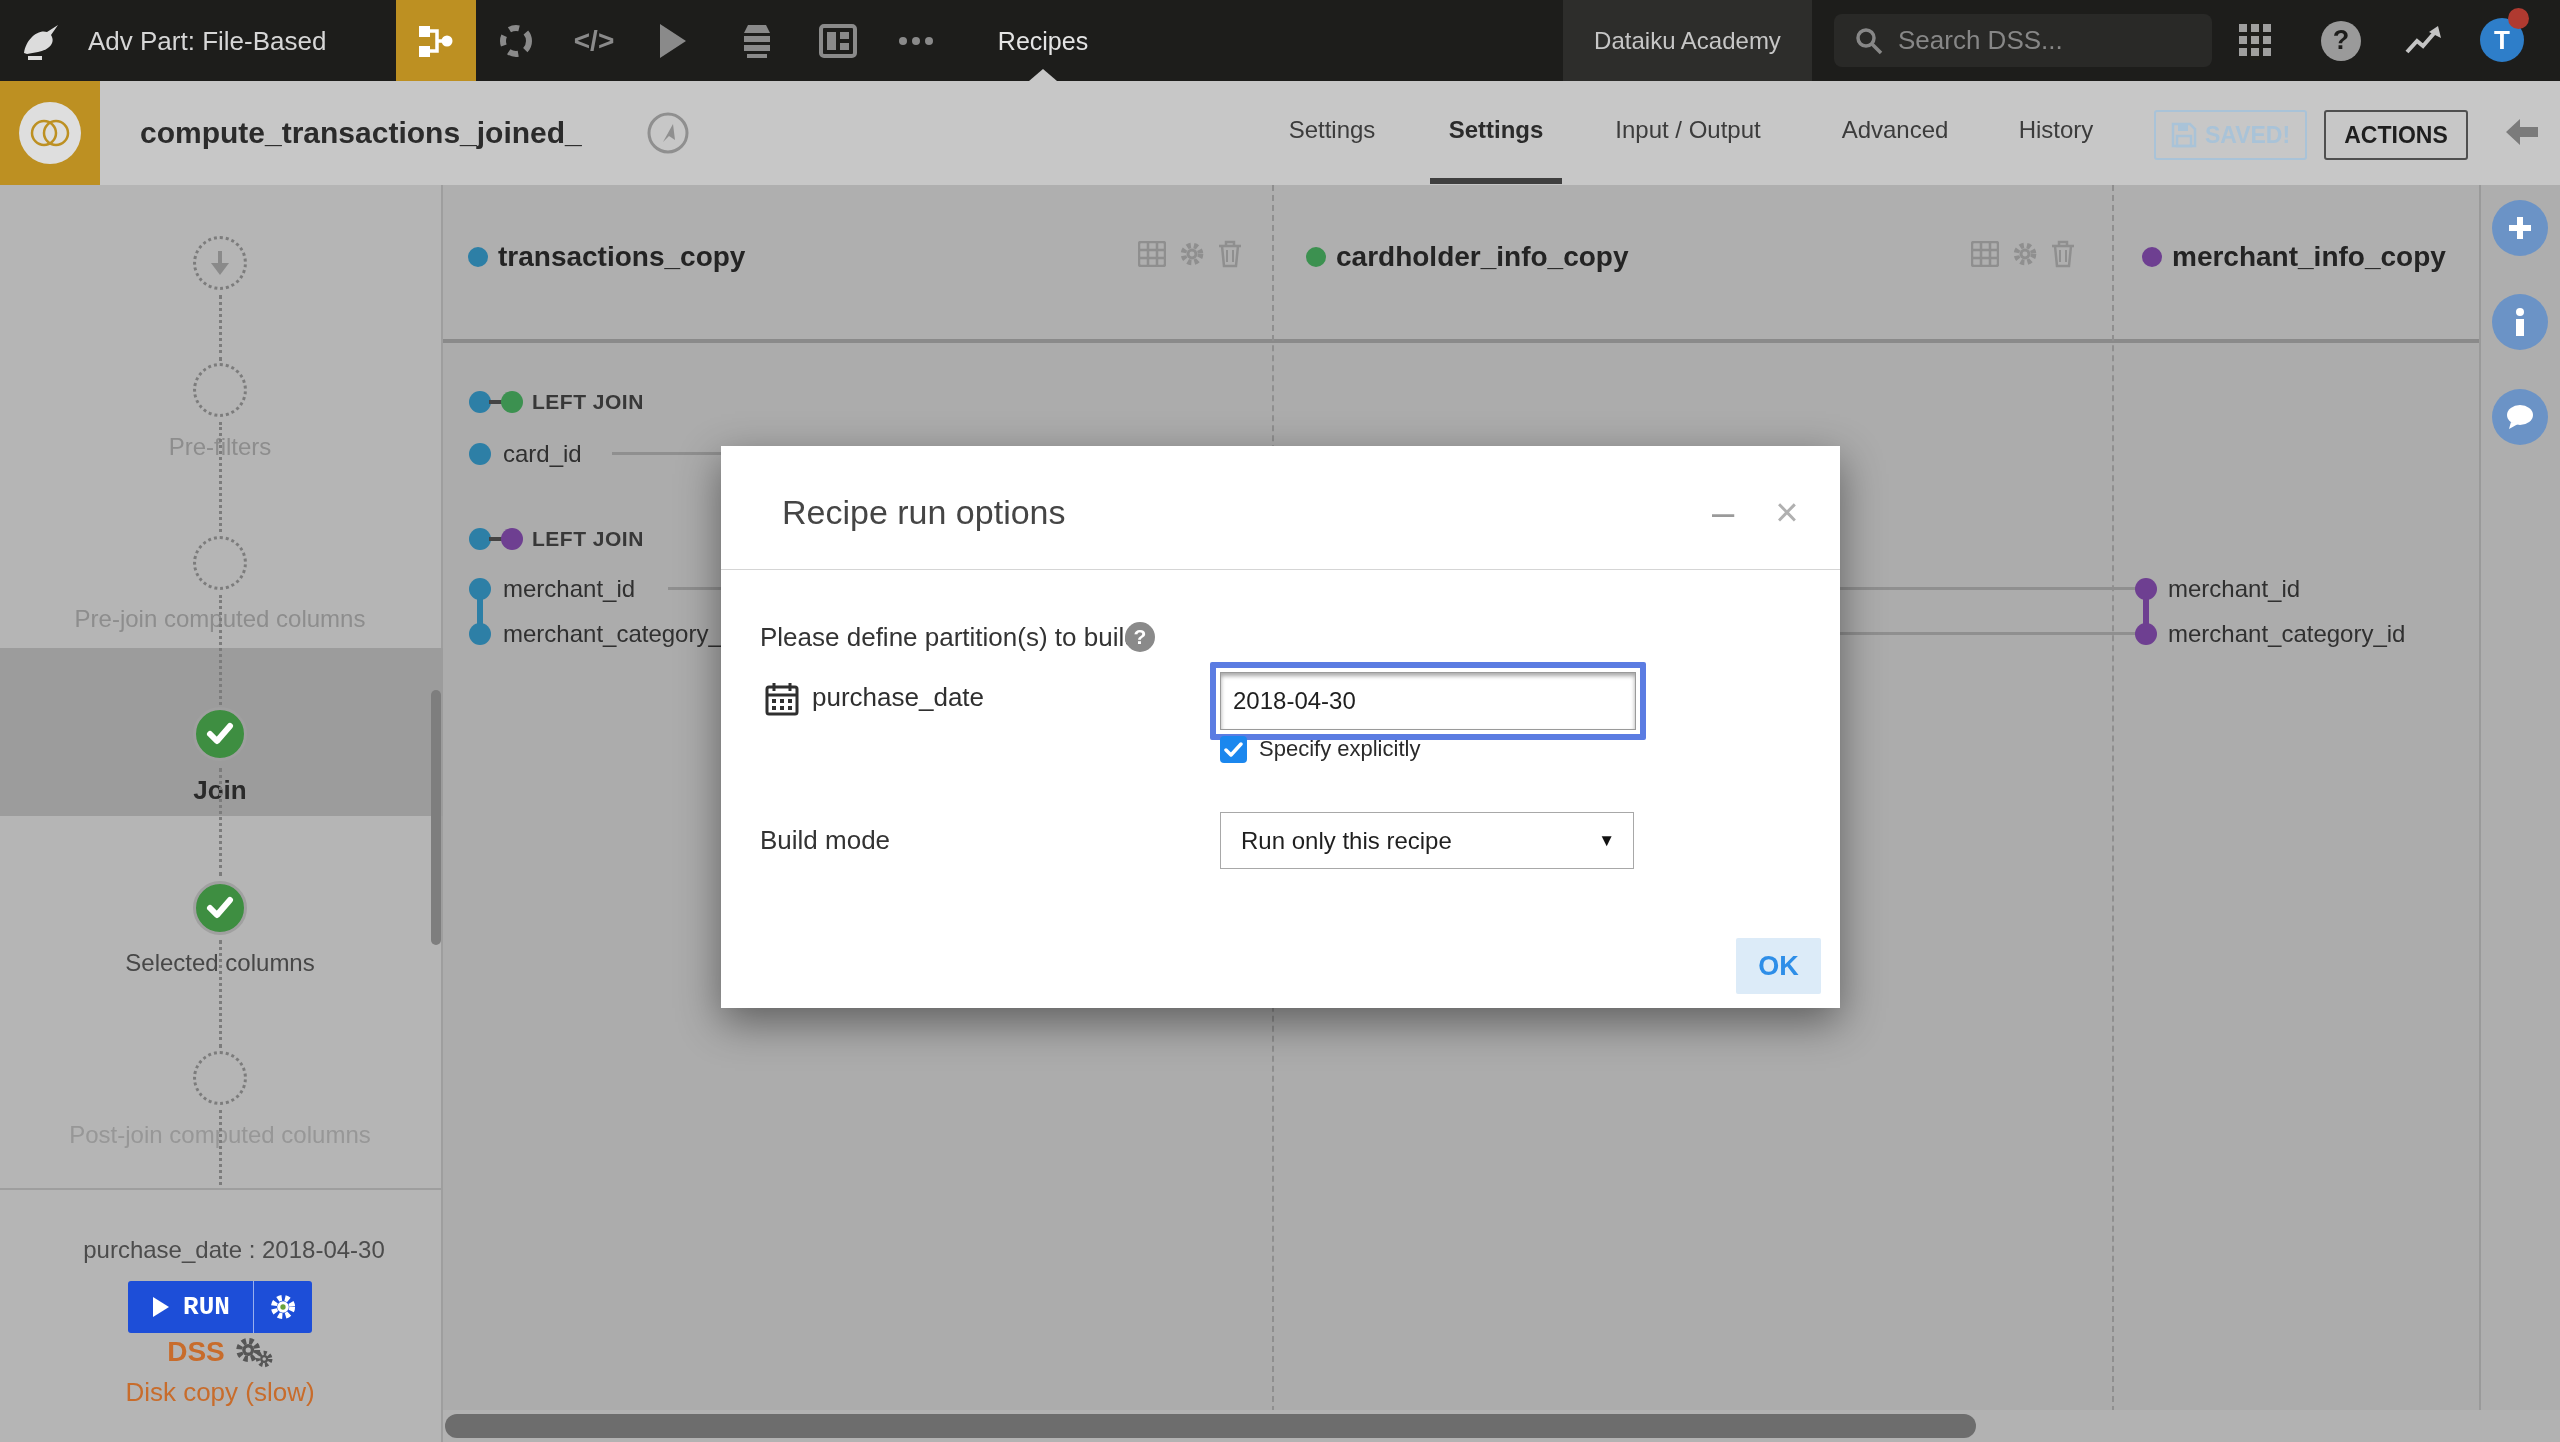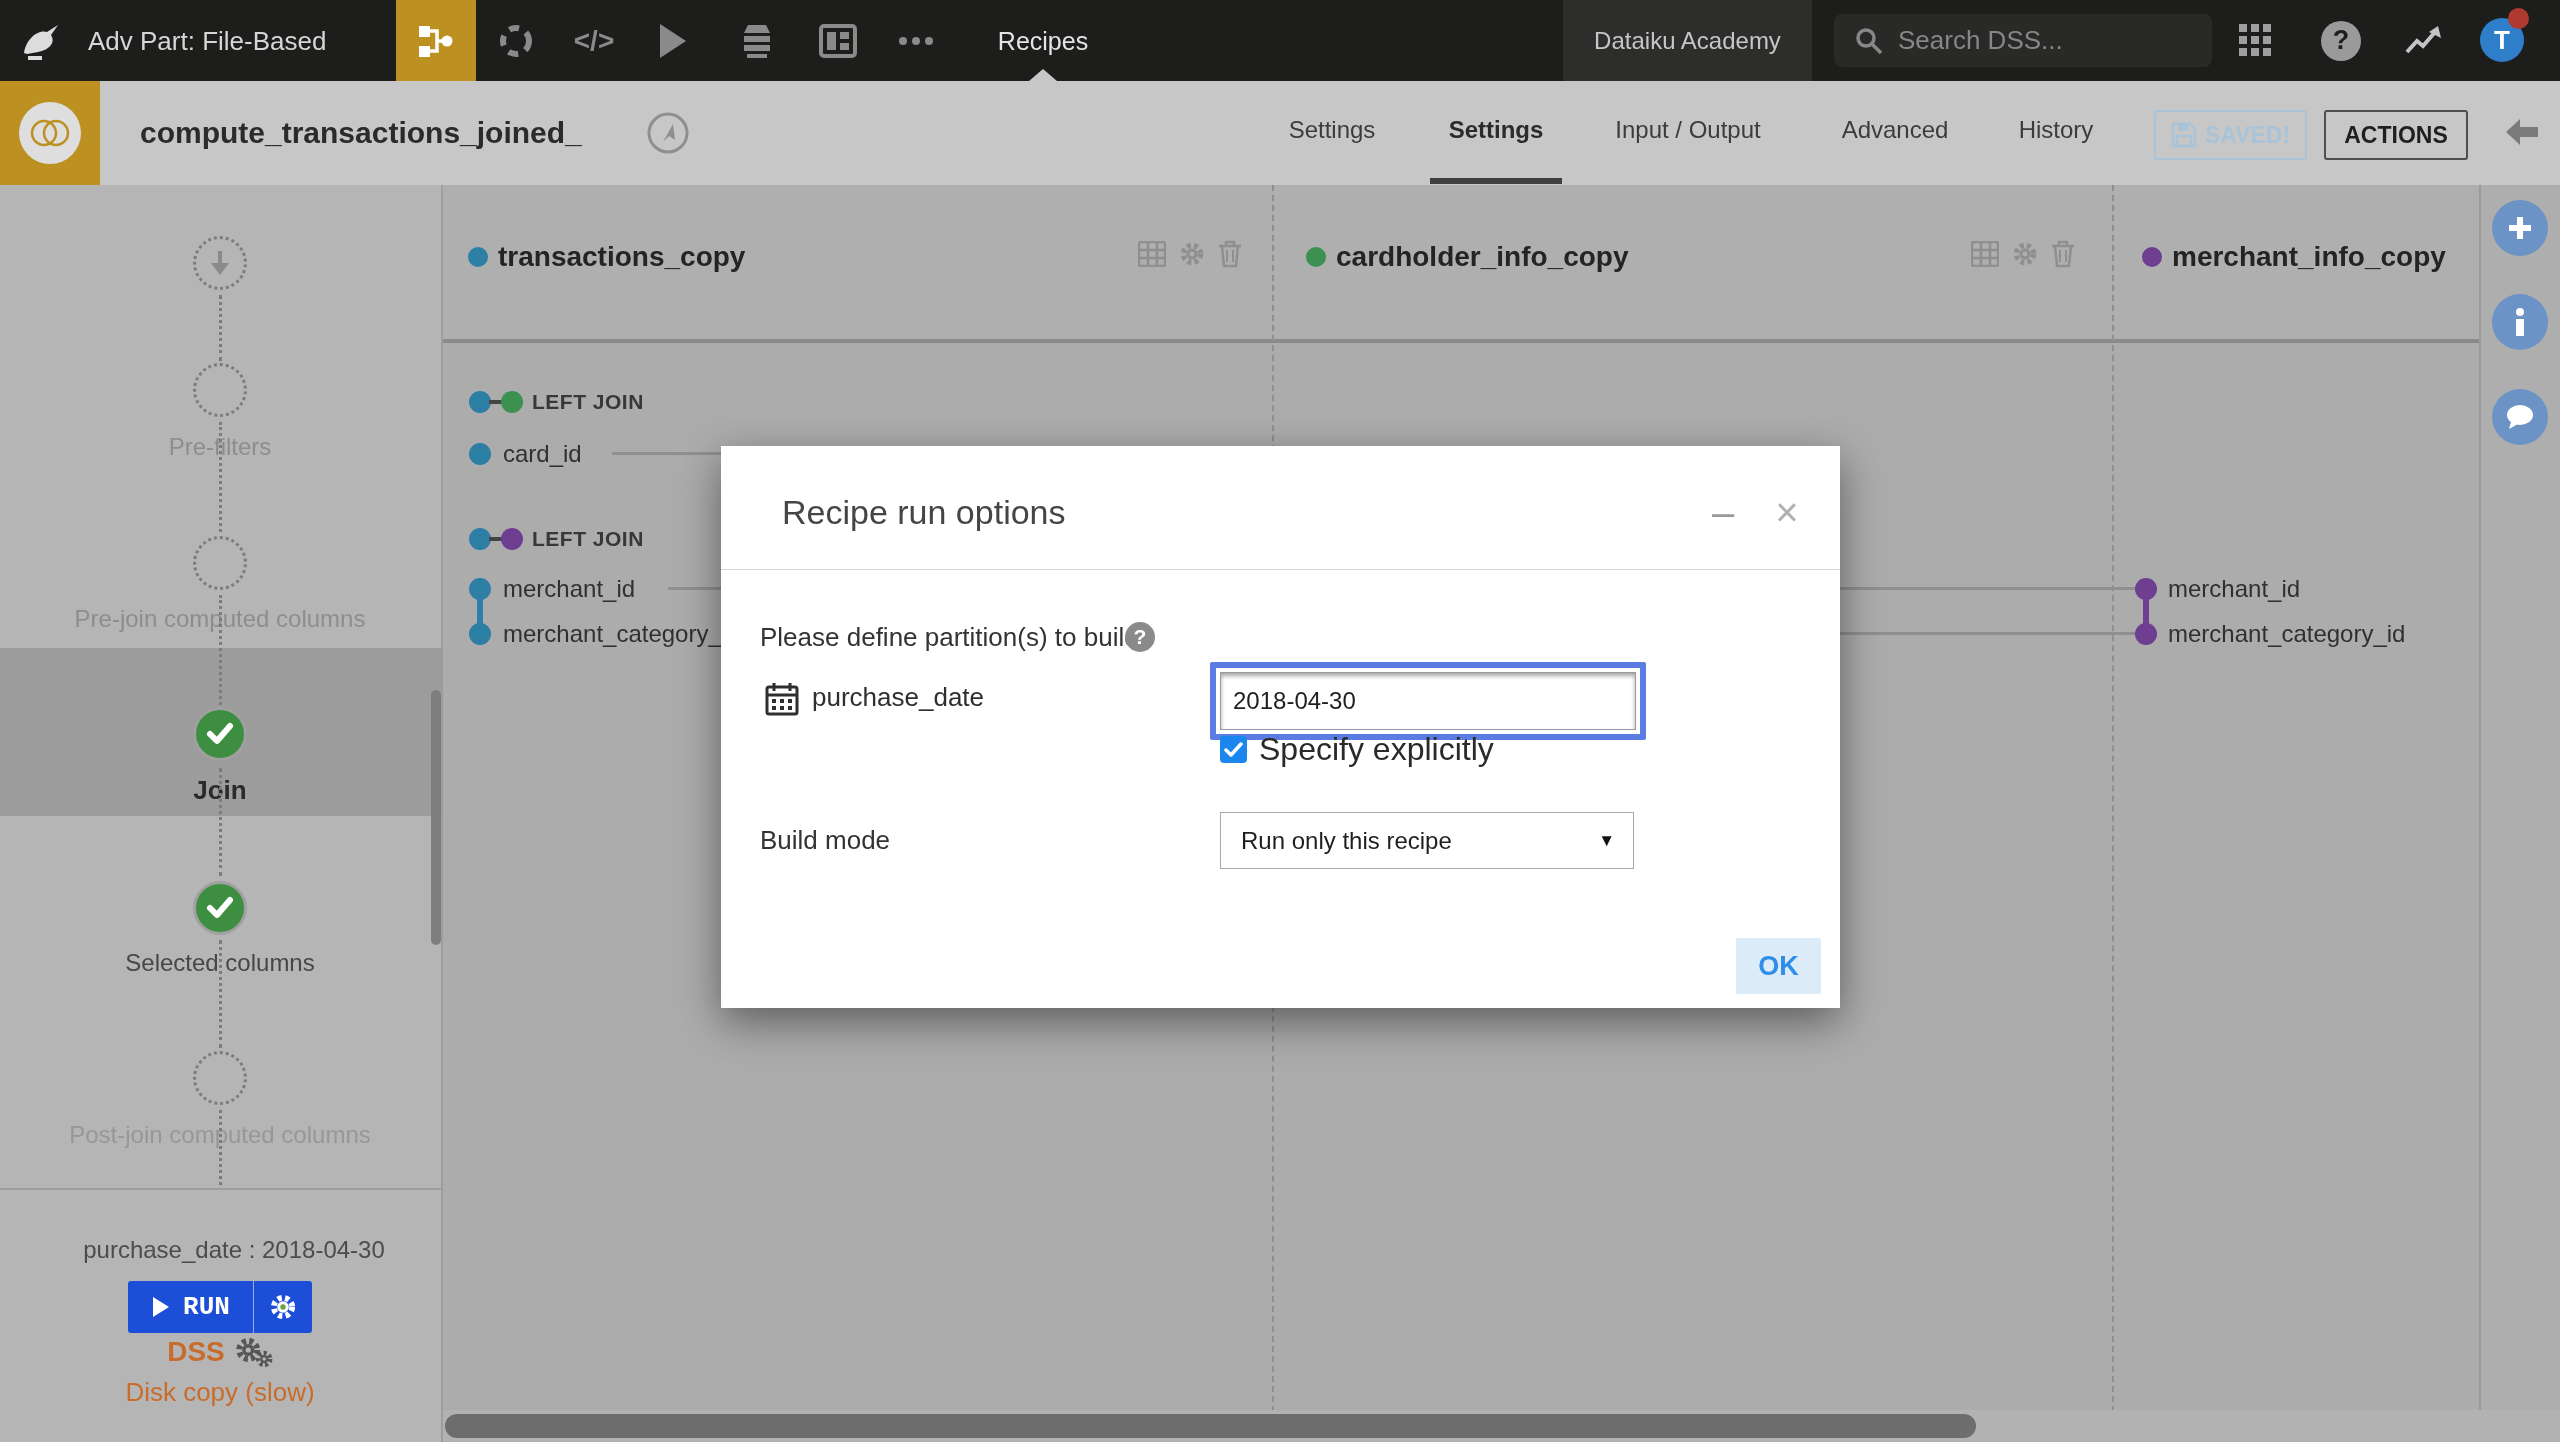--- a/index.html
+++ b/index.html
@@ -103,21 +103,21 @@
                border-radius:50%;background:#8a8a8a;color:#fff;font-size:21px;font-weight:bold;
                display:flex;align-items:center;justify-content:center;}
   .part-label{position:absolute;left:91px;top:251px;transform:translateY(-50%);font-size:26px;color:#2f2f2f;}
   .input-wrap{position:absolute;left:489px;top:216px;width:416px;height:58px;border:6px solid #5b7ce2;
               background:#fff;padding:4px;box-sizing:content-box;border-radius:2px;}
   .input-wrap input{width:100%;height:100%;box-sizing:border-box;border:1px solid #9a9a9a;
               box-shadow:inset 0 3px 4px rgba(0,0,0,0.35);font-size:24px;color:#1f1f1f;
               padding-left:12px;font-family:inherit;outline:none;}
   .checkbox{position:absolute;left:499px;top:290px;width:27px;height:27px;background:#1b87ee;border-radius:4px;
             display:flex;align-items:center;justify-content:center;}
-  .checkbox-label{position:absolute;left:538px;top:303px;transform:translateY(-50%);font-size:32px;color:#2a2a2a;}
+  .checkbox-label{position:absolute;left:538px;top:303px;transform:translateY(-50%);font-size:22px;color:#2a2a2a;}
   .buildmode-label{position:absolute;left:39px;top:394px;transform:translateY(-50%);font-size:26px;color:#333;}
   .select{position:absolute;left:499px;top:366px;width:414px;height:57px;border:1px solid #a8a8a8;background:#fff;
           box-sizing:border-box;display:flex;align-items:center;justify-content:space-between;
           padding:0 18px 0 20px;font-size:24px;color:#1f1f1f;}
   .select .caret{font-size:17px;color:#111;}
   .ok-btn{position:absolute;left:1015px;top:492px;width:85px;height:56px;background:#dcebf8;border-radius:2px;
           color:#2e8ee8;font-weight:bold;font-size:27px;display:flex;align-items:center;justify-content:center;}
 </style>
 </head>
 <body>

